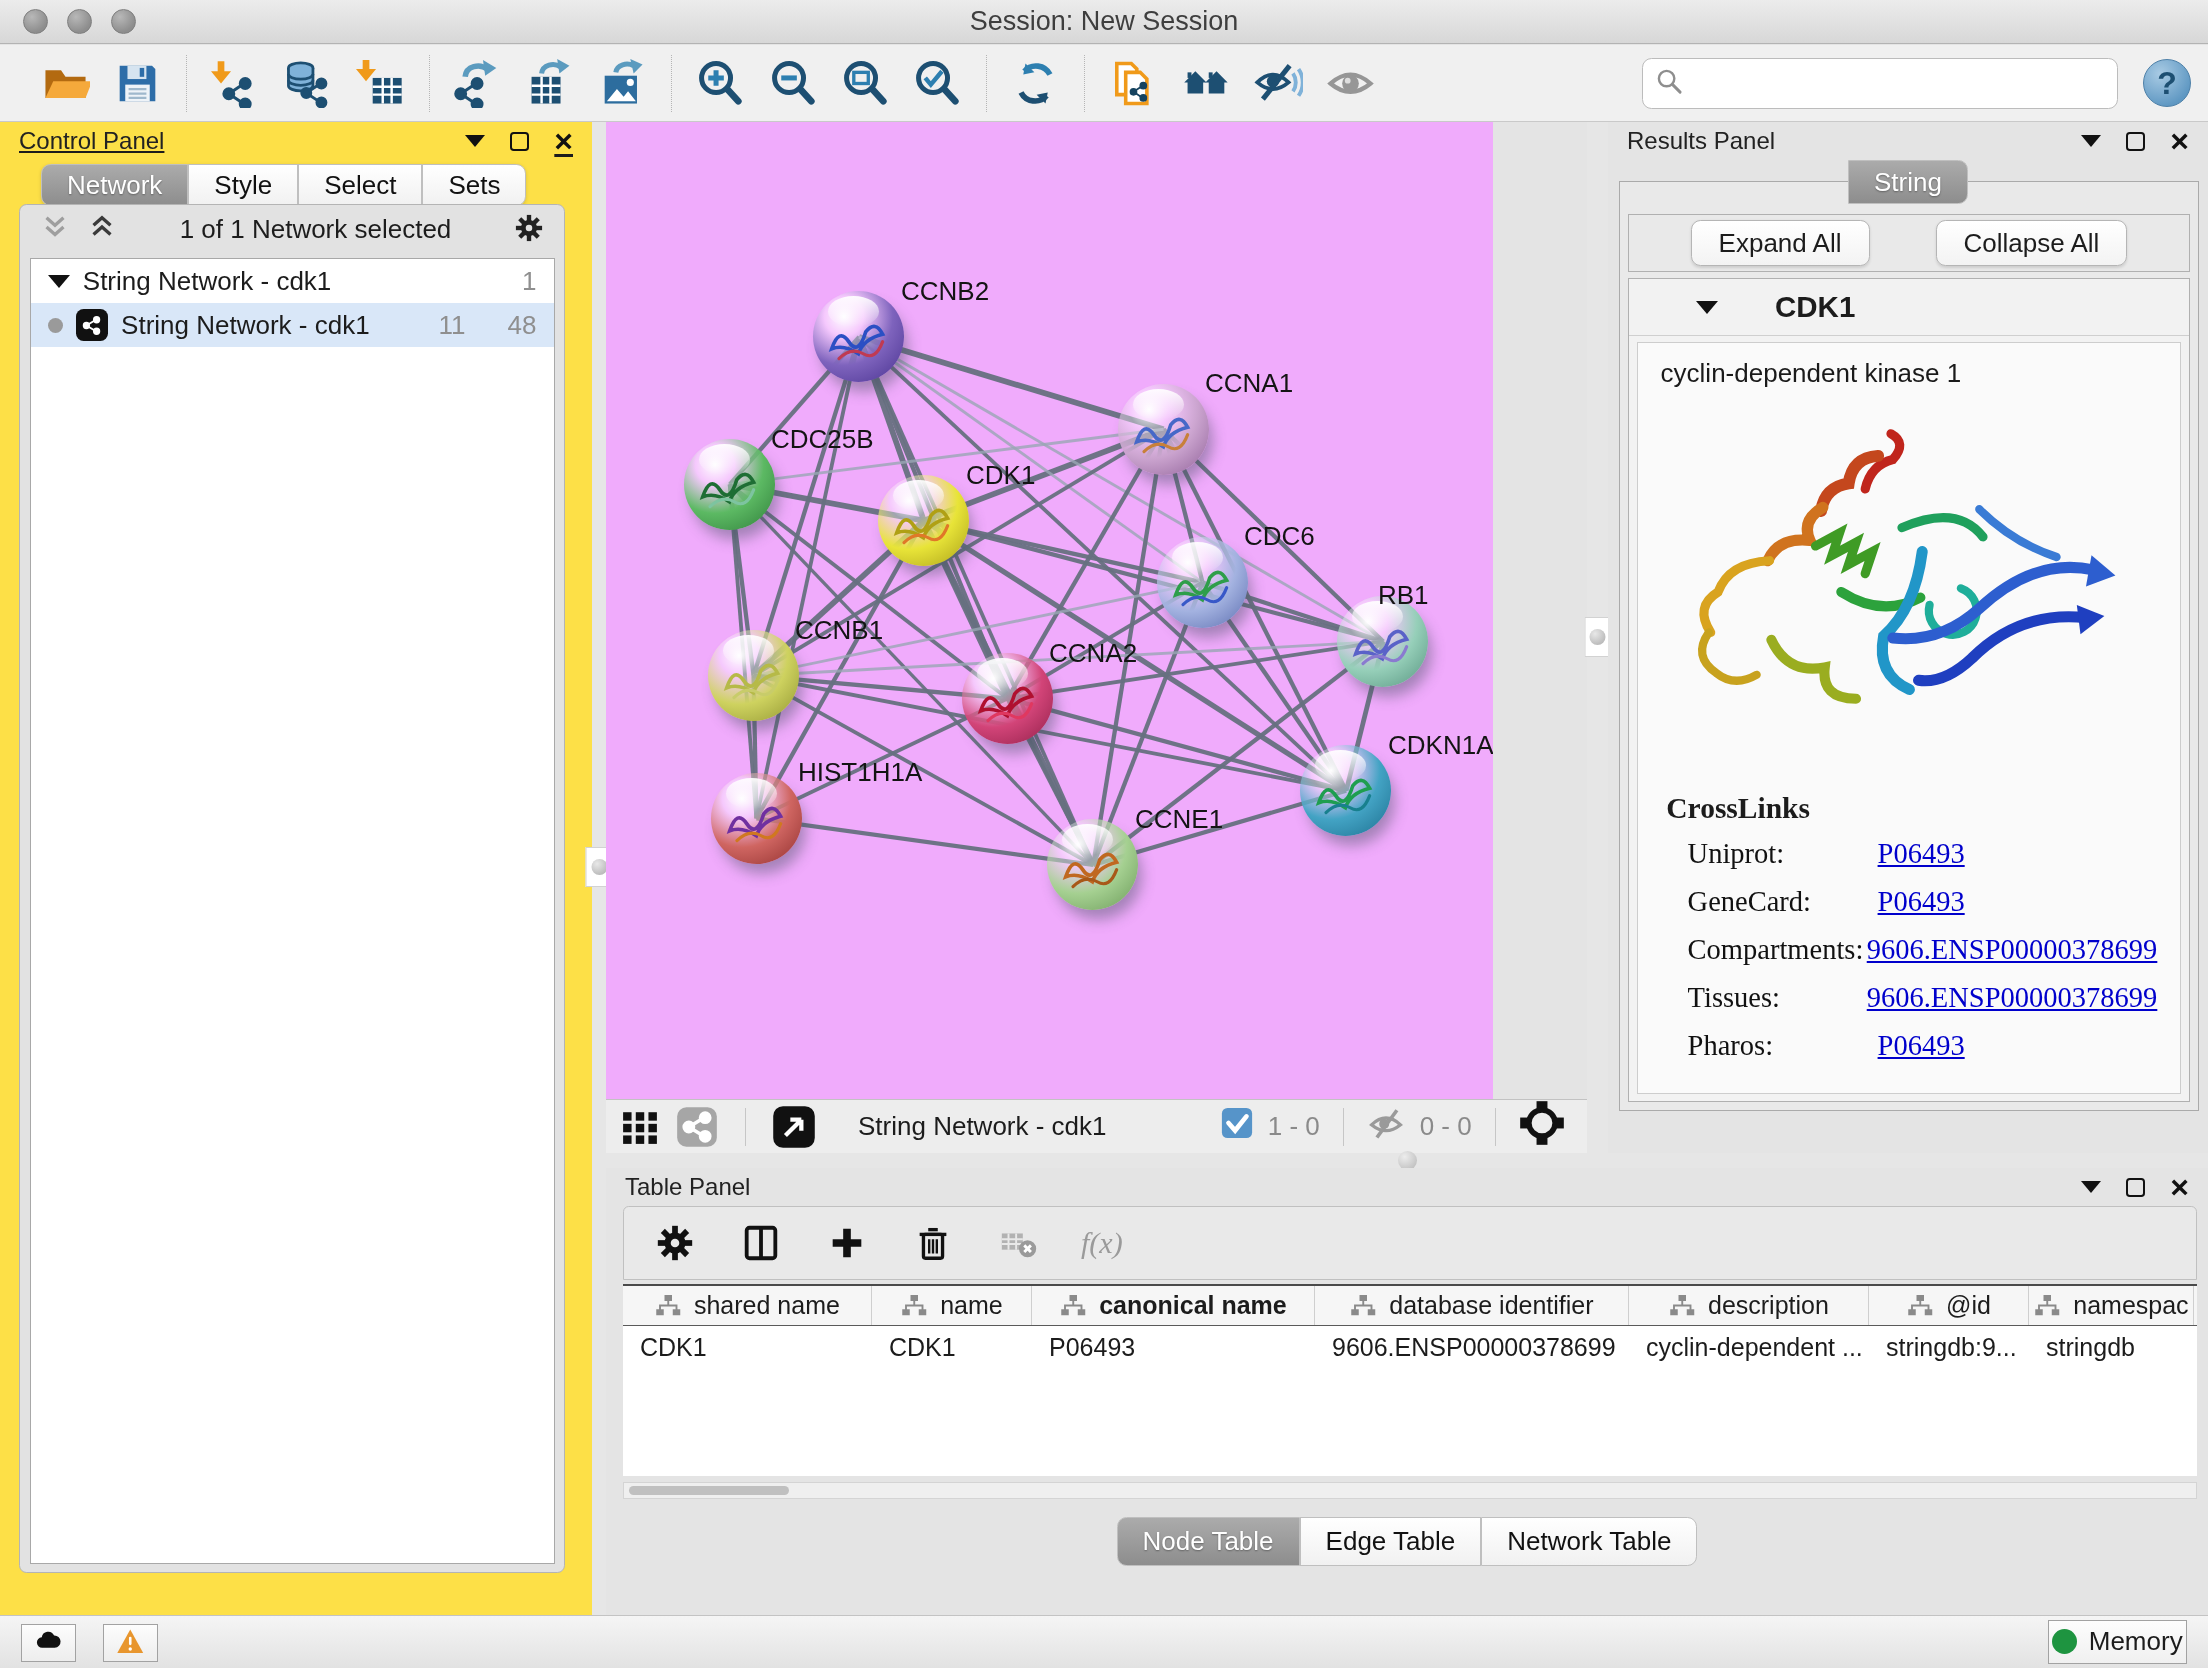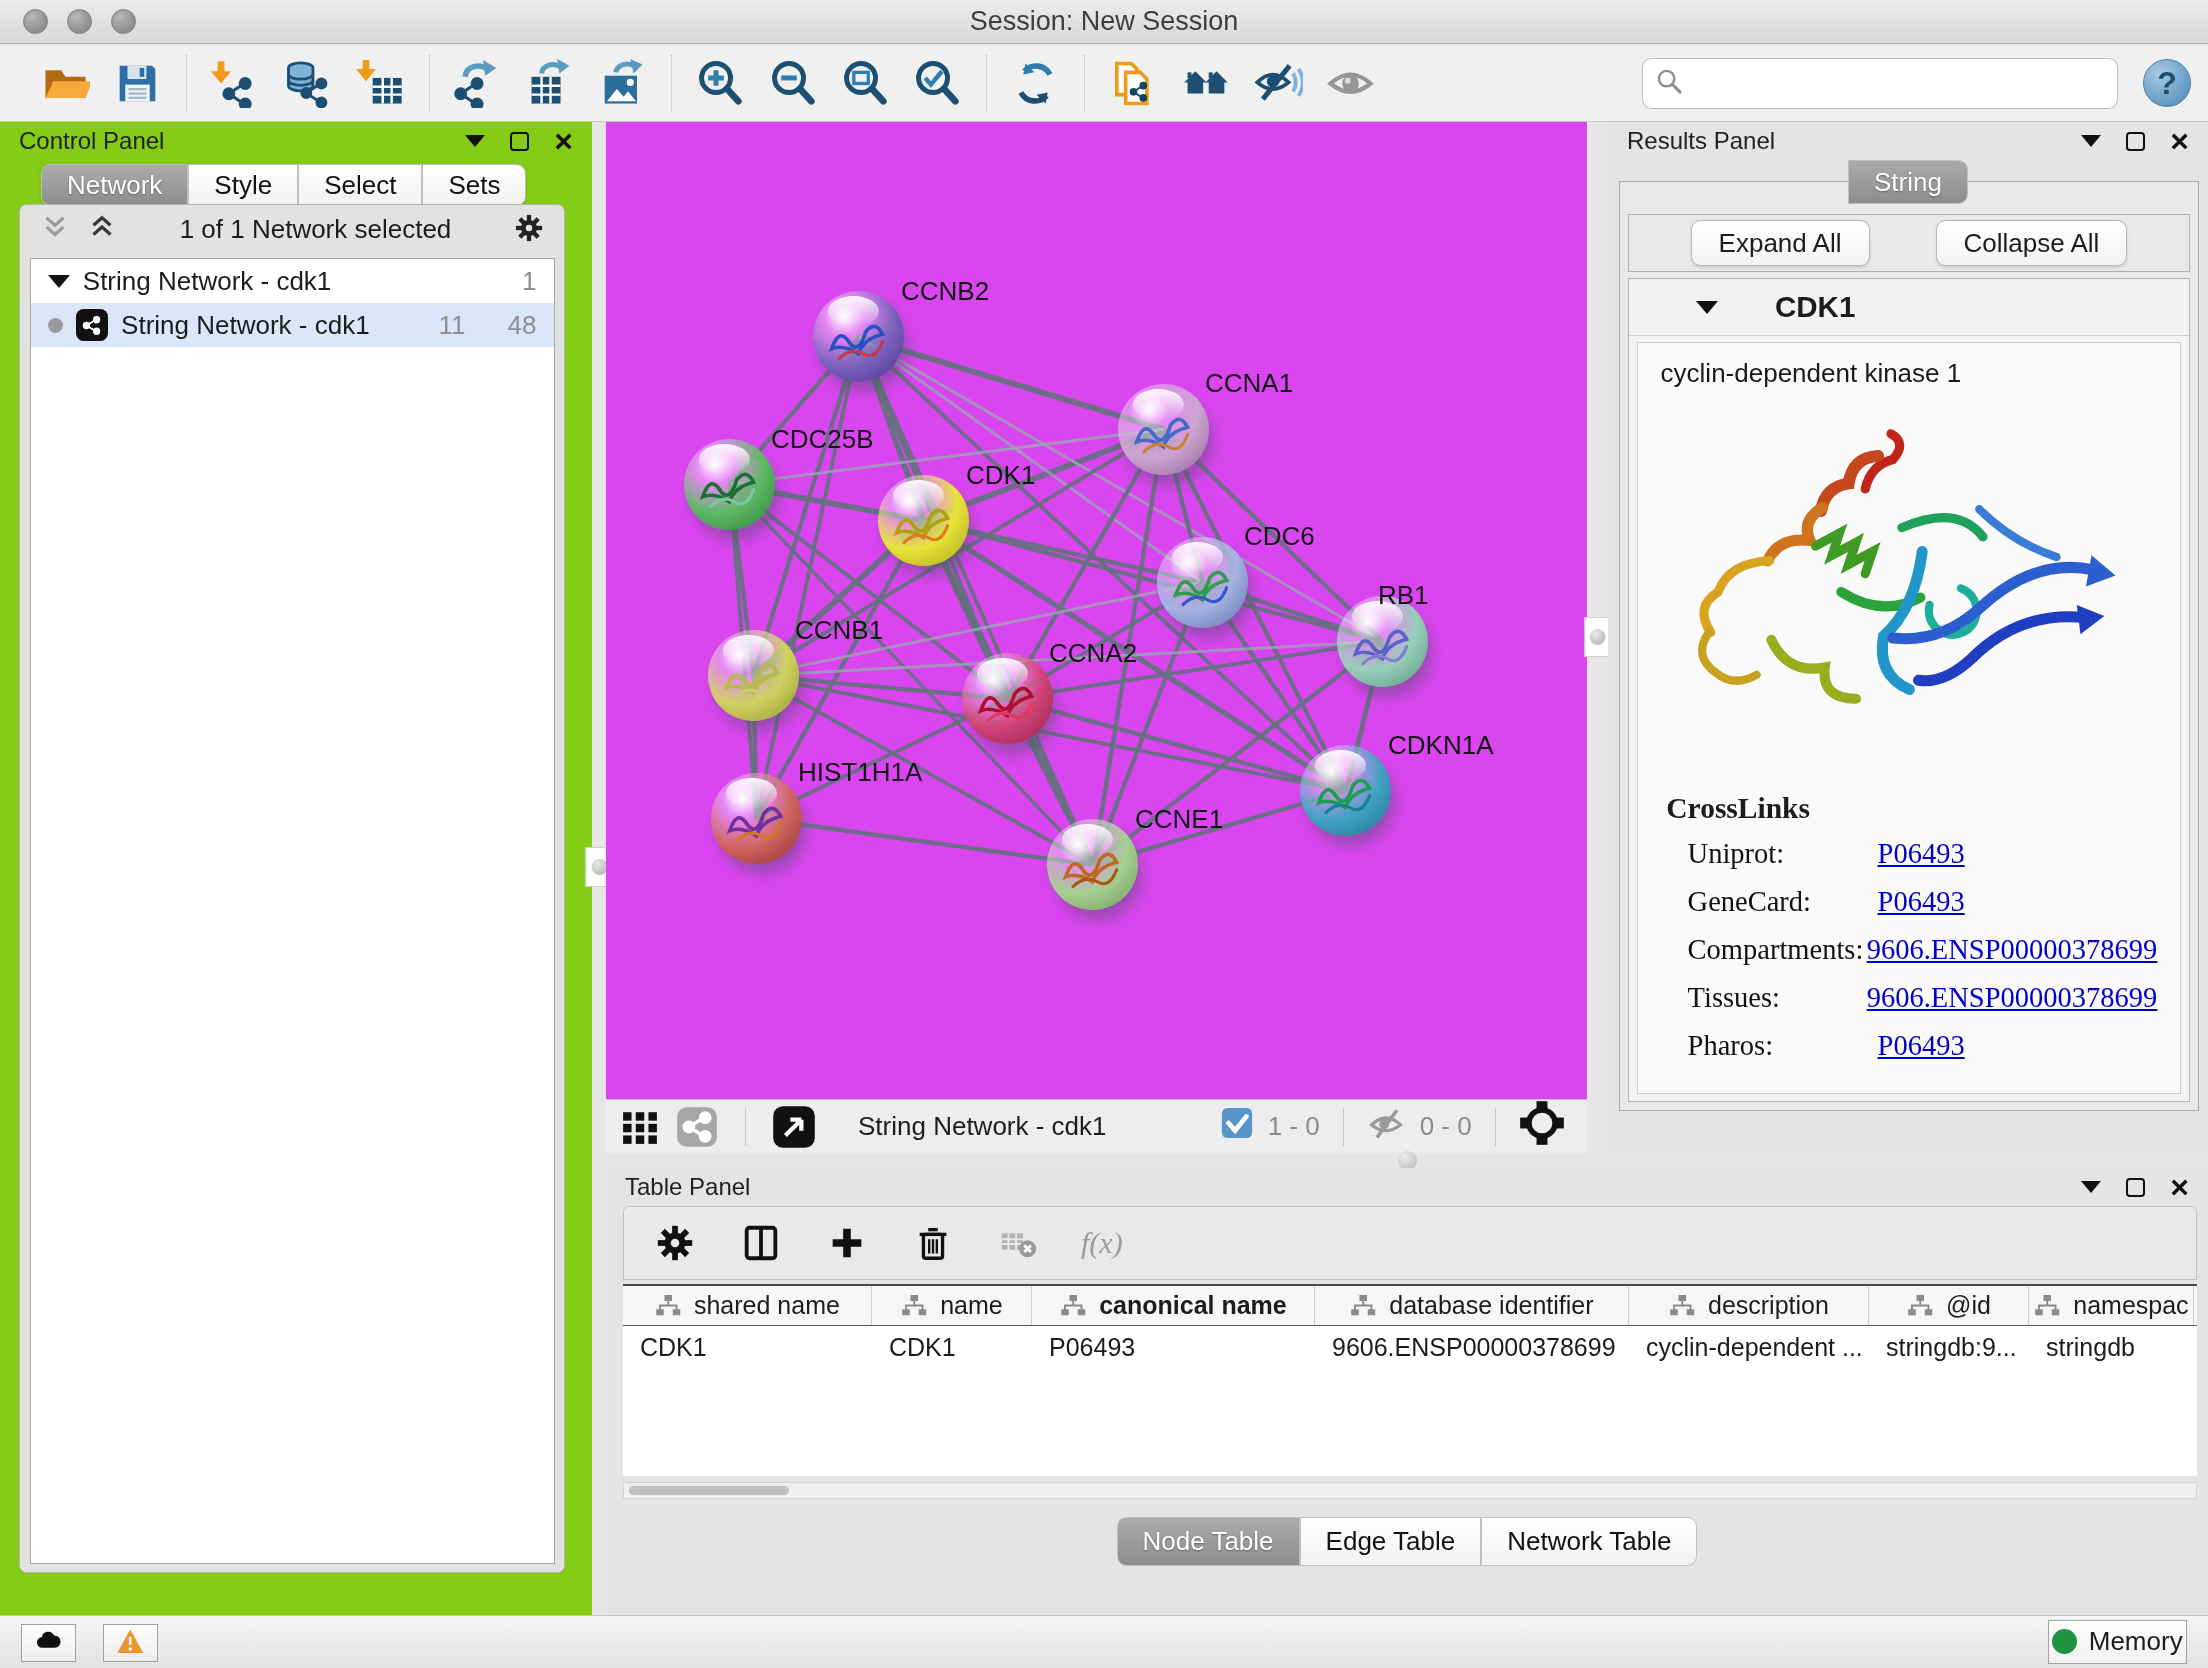--- a/index.html
+++ b/index.html
@@ -40,21 +40,21 @@
   .ph-square { width:19px; height:19px; border:2.9px solid #111; border-radius:3.8px; }
   .ph-x { font-size:32px; font-weight:bold; color:#111; line-height:19px; }
 
   .tab { height:42px; padding:0 25px; display:flex; align-items:center; justify-content:center;
     background:linear-gradient(#ffffff,#f1f1f1); border:1px solid #bfbfbf; font-size:26px; color:#111; }
   .tab.selected { background:linear-gradient(#ababab,#8d8d8d); color:#fff; text-shadow:0 1px 1.9px rgba(0,0,0,.35); }
   .tab:first-child { border-radius:9.5px 0 0 9.5px; }
   .tab:last-child { border-radius:0 9.5px 9.5px 0; }
 
   
-  .control-panel { position:absolute; left:0; top:122px; width:592px; height:1493px; background:#84cc16; }
+  .control-panel { position:absolute; left:0; top:122px; width:592px; height:1493px; background:#fde047;text-decoration:underline; }
   .cp-tabs { position:absolute; left:41px; top:42px; display:flex; box-shadow:0 1.9px 3.8px rgba(0,0,0,.15); border-radius:9.5px; }
   .cp-box { position:absolute; left:19px; right:27px; top:82px; bottom:42px;
     background:#e2e2e2; border:1px solid #b4b4b4; border-radius:7.6px; }
   .cp-status { height:49px; display:flex; align-items:center; padding:0 19px; gap:15px; }
   .cp-status-text { flex:1; text-align:center; font-size:26px; color:#1c1c1c; }
   .cp-status svg { width:32px; height:32px; }
   .tree-box { position:absolute; left:9.5px; right:9.5px; top:53px; bottom:7.6px; background:#fff; border:1.9px solid #a8a8a8; }
   .tree-row { height:44px; display:flex; align-items:center; padding:0 17px; font-size:26px; gap:13.3px; }
   .tree-row.selected { background:#d9e7f8; }
   .tree-caret { width:0; height:0; border-left:11.4px solid transparent; border-right:11.4px solid transparent; border-top:13.3px solid #111; }
@@ -67,21 +67,21 @@
   
   .v-split { position:absolute; top:122px; bottom:53px; width:14.3px; background:#e6e6e6; }
   .split-handle { position:absolute; left:50%; transform:translateX(-50%); width:27px; height:40px; background:#fff;
     border:1px solid #d2d2d2; display:flex; align-items:center; justify-content:center; }
   .split-dot { width:16px; height:16px; border-radius:50%; background:radial-gradient(circle at 35% 30%, #e8e8e8, #ababab); }
   .h-split-handle { width:19px; height:19px; border-radius:50%; background:radial-gradient(circle at 35% 30%, #ededed, #b5b5b5); }
 
   
   .right-col { position:absolute; left:606px; top:122px; right:0; bottom:53px; }
   .network-region { position:absolute; left:0; top:0; width:981px; height:1031px; }
-  .net-canvas { position:absolute; left:0; top:0; width:981px; height:977px; background:#d946ef; overflow:hidden; }
+  .net-canvas { position:absolute; left:0; top:0; width:887px; height:977px; background:#f0abfc; overflow:hidden; }
   .net-canvas svg.edges { position:absolute; left:0; top:0; }
   .net-node { position:absolute; border-radius:50%; box-shadow:5.7px 11.4px 13.3px -1.9px rgba(70,80,100,.45); }
   .net-node .hl { position:absolute; left:16%; top:6%; width:56%; height:34%; border-radius:50%;
     background:linear-gradient(rgba(255,255,255,.95), rgba(255,255,255,0)); }
   .net-node svg { position:absolute; left:10%; top:22%; width:80%; height:70%; }
   .net-label { position:absolute; font-size:26px; color:#141414; white-space:nowrap; }
   .net-toolbar { position:absolute; left:0; bottom:0; width:100%; height:54px; background:#ededed;
     border-top:1px solid #c2c2c2; display:flex; align-items:center; padding:0 15px; gap:17px; }
   .nt-btn { display:flex; align-items:center; justify-content:center; }
   .nt-sep { width:1px; height:38px; background:#c6c6c6; margin:0 9.5px; }

